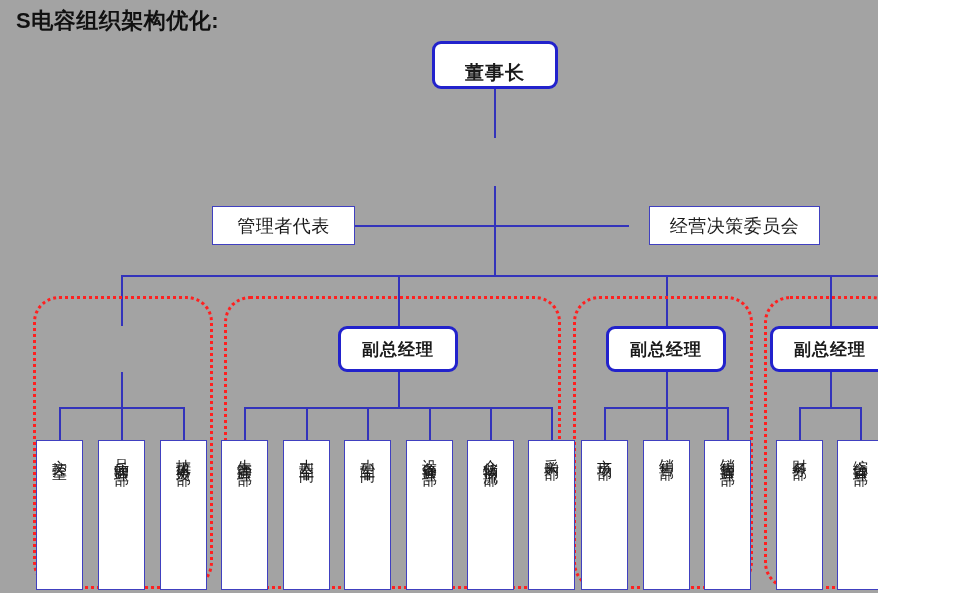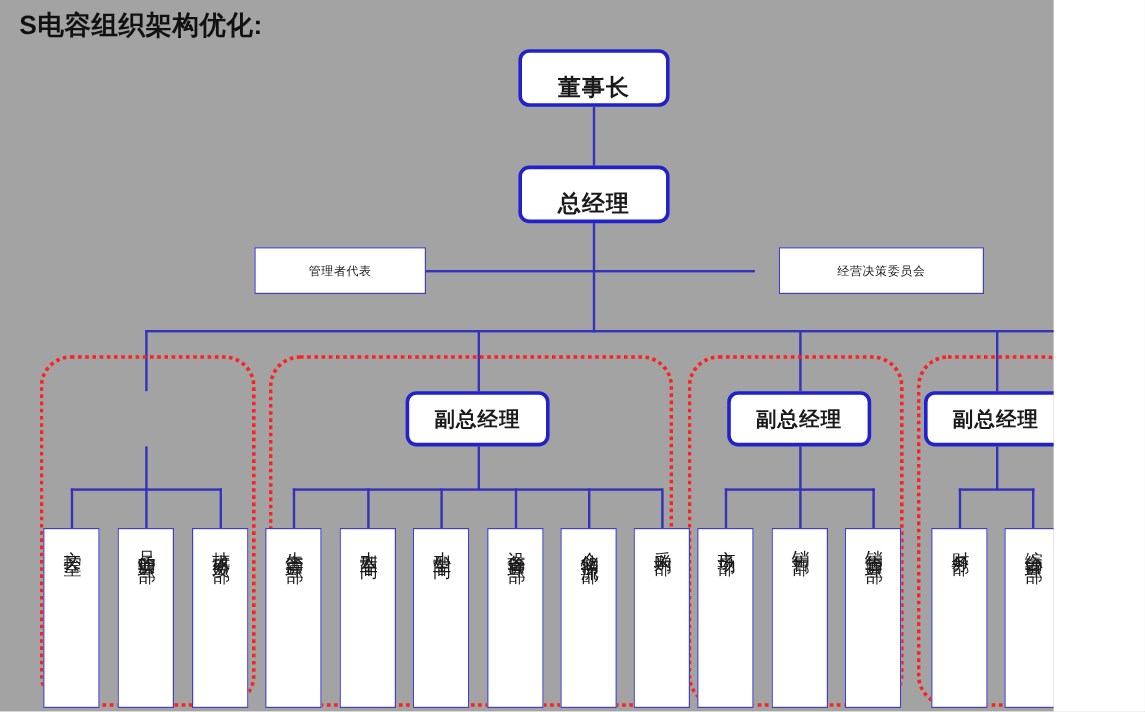--- a/index.html
+++ b/index.html
@@ -58,21 +58,21 @@
     border:3px solid #2222cc;
     border-radius:9px;
     font-size:17px;
     font-weight:600;
     letter-spacing:1px;
   }
   
   .node.staff{
     border:1.5px solid #4040c0;
     border-radius:0;
-    font-size:10px;
+    font-size:18px;
     letter-spacing:0.5px;
   }
   
   .node.dept{
     border:1.5px solid #4040c0;
     border-radius:0;
     font-size:15px;
     writing-mode:vertical-rl;
     text-orientation:upright;
     letter-spacing:3px;
@@ -99,23 +99,20 @@
 <div id="canvas">
 
   <div class="title">S电容组织架构优化:</div>
 
   <div class="node exec" style="left:432px;top:41px;width:126px;height:48px;">
     <span>董事长</span>
   </div>
 
   <div class="line v" style="left:494px;top:89px;height:49px;"></div>
 
-  <div class="node exec" style="left:432px;top:138px;width:126px;height:48px;">
-    <span>总经理</span>
-  </div>
 
   <div class="line v" style="left:494px;top:186px;height:91px;"></div>
 
   <div class="line h" style="left:355px;top:225px;width:140px;"></div>
   <div class="line h" style="left:494px;top:225px;width:135px;"></div>
 
   <div class="node staff" style="left:212px;top:206px;width:143px;height:39px;">
     <span>管理者代表</span>
   </div>
 

